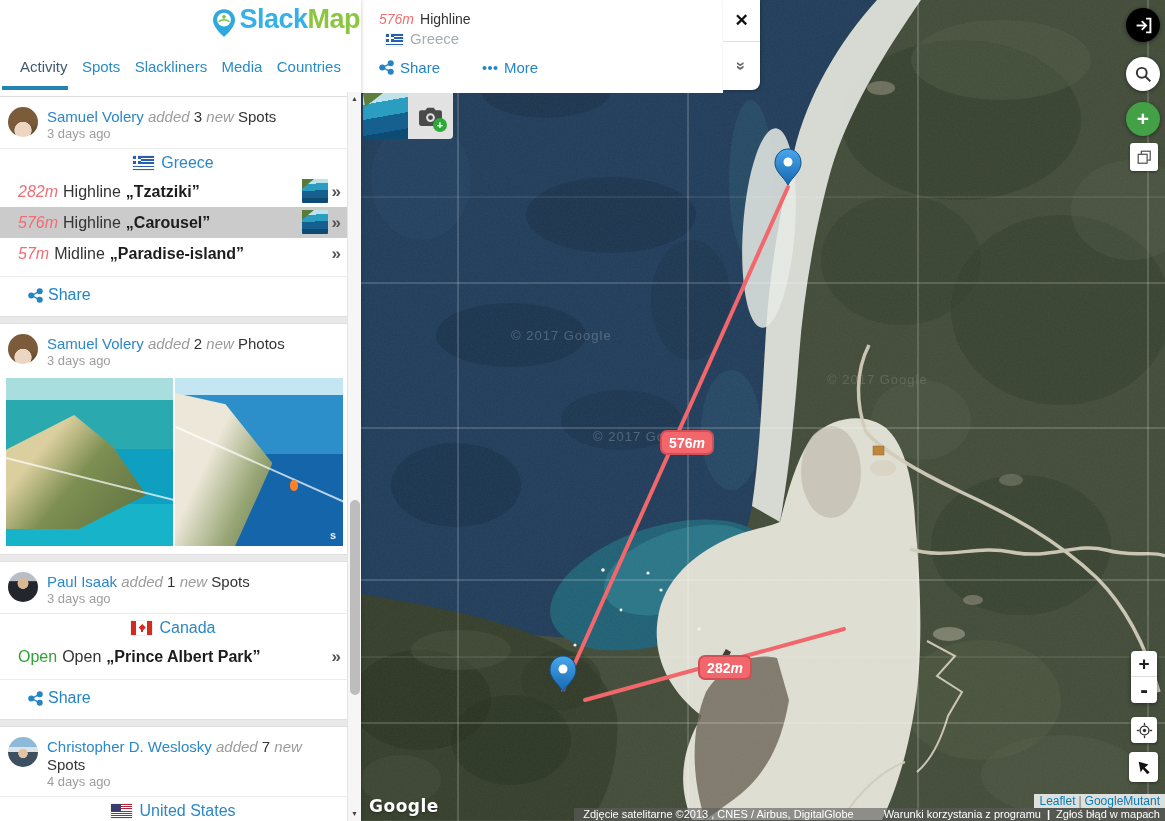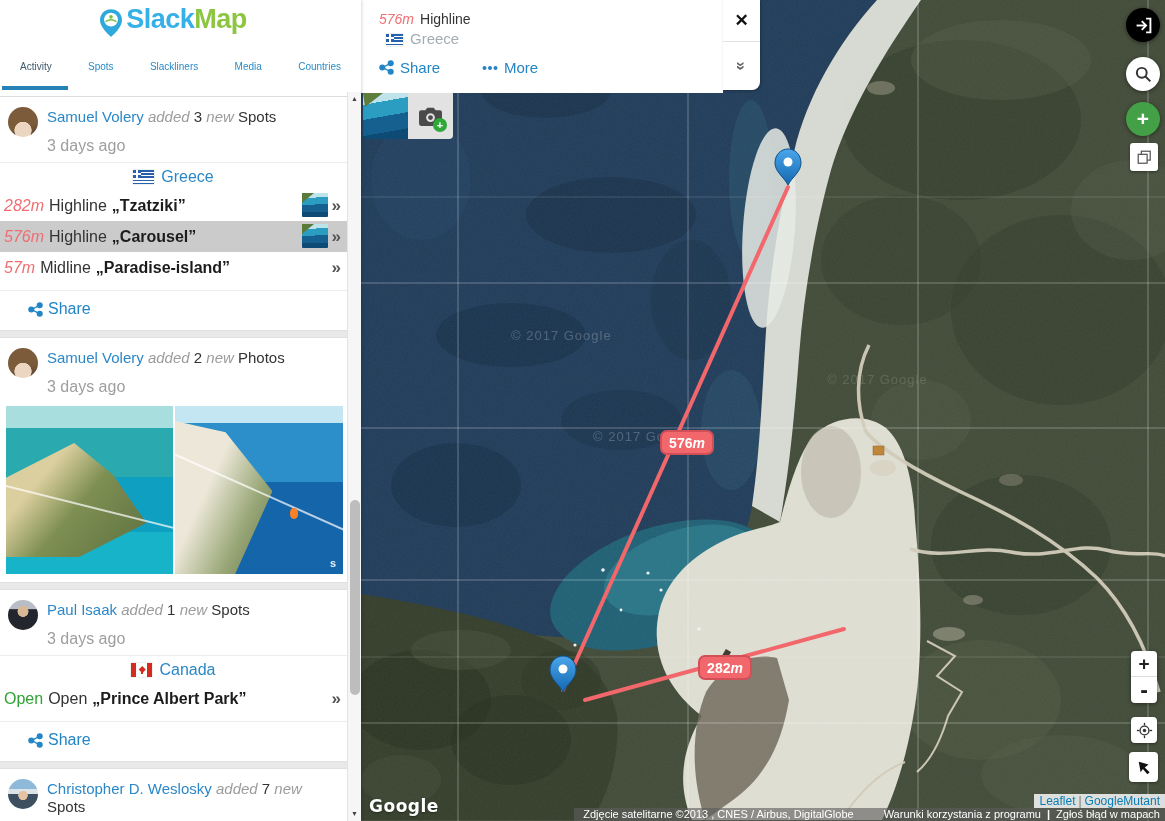--- a/index.html
+++ b/index.html
@@ -4,45 +4,45 @@
 <style>
   *{margin:0;padding:0;box-sizing:border-box}
   html,body{width:1165px;height:821px;overflow:hidden}
   body{font-family:"Liberation Sans",sans-serif;background:#fff;position:relative;font-size:16px;color:#333}
   a{text-decoration:none;cursor:pointer}
   .app{position:absolute;inset:0}
 
   
   .sidebar{position:absolute;left:0;top:0;width:361px;height:821px;background:#fff;z-index:30;box-shadow:1px 0 3px rgba(0,0,0,.15)}
   .sb-header{position:absolute;left:0;top:0;width:347px;height:97px;background:#fff;border-bottom:1px solid #ddd}
-  .logo{position:absolute;left:0;top:4px;width:100%;text-align:center}
+  .logo{position:absolute;left:13px;top:4px;width:100%;text-align:right}
   .logo svg{vertical-align:-9px;margin-right:4px}
   .logo .lg-b{font-size:27px;font-weight:bold;color:#35b1e7;letter-spacing:-.5px}
   .logo .lg-g{font-size:27px;font-weight:bold;color:#8cc640;letter-spacing:-.5px}
   .tabs{position:absolute;left:0;top:54px;width:100%;display:flex;justify-content:space-between;padding:0 6px 0 20px}
-  .tab{font-size:10px;color:#2a8bc5;line-height:26px;cursor:pointer;white-space:nowrap}
+  .tab{font-size:15px;color:#2a8bc5;line-height:26px;cursor:pointer;white-space:nowrap}
   .tab.active{color:#3e5a6b}
   .tab-underline{position:absolute;left:2px;top:86px;width:66px;height:4px;background:#2582b5}
 
   .feed{position:absolute;left:0;top:97px;width:347px;bottom:0;overflow:hidden;background:#0f766e}
   .post{background:#fff}
   .post-head{position:relative;padding:9px 10px 7px 47px;min-height:47px}
   .avatar{position:absolute;left:8px;top:10px;width:30px;height:30px;border-radius:50%;overflow:hidden;cursor:pointer}
   .av1{background:radial-gradient(circle at 50% 78%,#ecd6c2 0 30%,rgba(0,0,0,0) 32%),linear-gradient(165deg,#7b5b3a 0 60%,#53402a)}
   .av2{background:radial-gradient(circle at 50% 38%,#d9b896 0 22%,rgba(0,0,0,0) 24%),linear-gradient(180deg,#b9bec6 0 30%,#23262c 32%)}
   .av3{background:radial-gradient(circle at 50% 55%,#e3c3a2 0 20%,rgba(0,0,0,0) 22%),linear-gradient(180deg,#8fb9d8 0 34%,#dce4e8 34% 50%,#3c5062 50%)}
   .ph-line{font-size:15px;line-height:18px;padding-top:2px}
   .ph-line a{color:#2b87c8}
   .mut{color:#9b9b9b;font-style:italic}
   .cnt,.obj{color:#333}
-  .time{font-size:16px;color:#9e9e9e;margin-top:11px}
+  .time{font-size:13px;color:#9e9e9e;margin-top:0}
   .rule{border:none;border-top:1px solid #ececec}
   .country{height:23px;line-height:23px;text-align:center;font-size:16px;cursor:pointer;margin:2px 0}
   .country .cname{color:#2b87c8;margin-left:7px}
-  .srow{position:relative;height:31px;line-height:31px;padding-left:4px;font-size:16px;cursor:pointer;white-space:nowrap}
+  .srow{position:relative;height:31px;line-height:31px;padding-left:18px;font-size:16px;cursor:pointer;white-space:nowrap}
   .srow.hl{background:#cbcbcb}
   .len{font-style:italic;margin-right:5px}
   .salmon{color:#ee6e73}
   .green-open{color:#2fa233;margin-right:5px}
   .stype{color:#333;margin-right:5px}
   .sname{color:#1c1c1c;font-weight:bold}
   .chev{position:absolute;right:6px;top:0;color:#555;font-size:17px;font-weight:bold}
   .thumb{position:absolute;right:19px;top:3px;width:26px;height:24px;border-radius:1px;
     background:linear-gradient(178deg,#bfe3ea 0 20%,#2b9dc0 20% 48%,#15608f 48% 78%,#0d4a74 78%)}
   .thumb::before{content:"";position:absolute;left:0;top:0;width:12px;height:10px;background:#5a7a3a;clip-path:polygon(0 0,100% 0,0 100%)}

